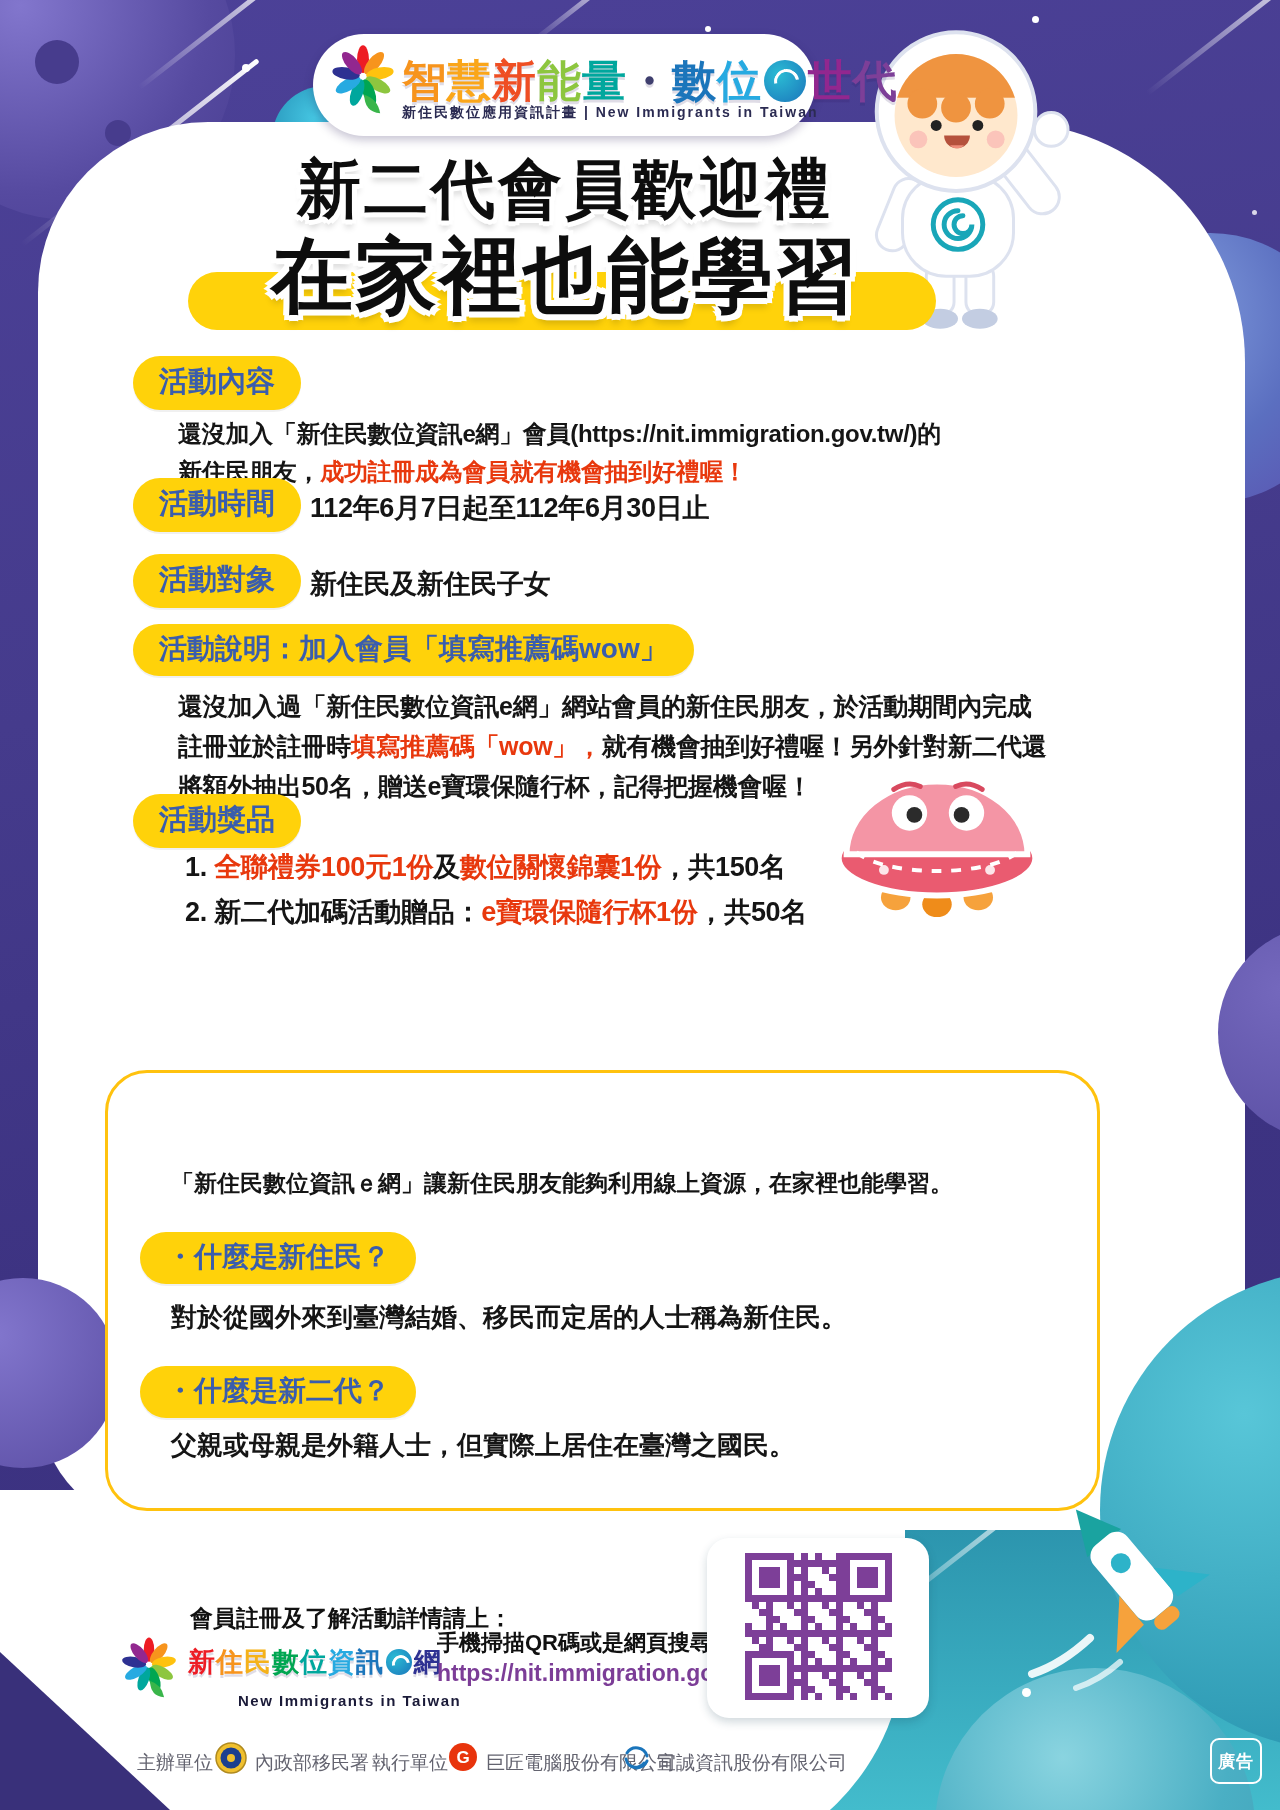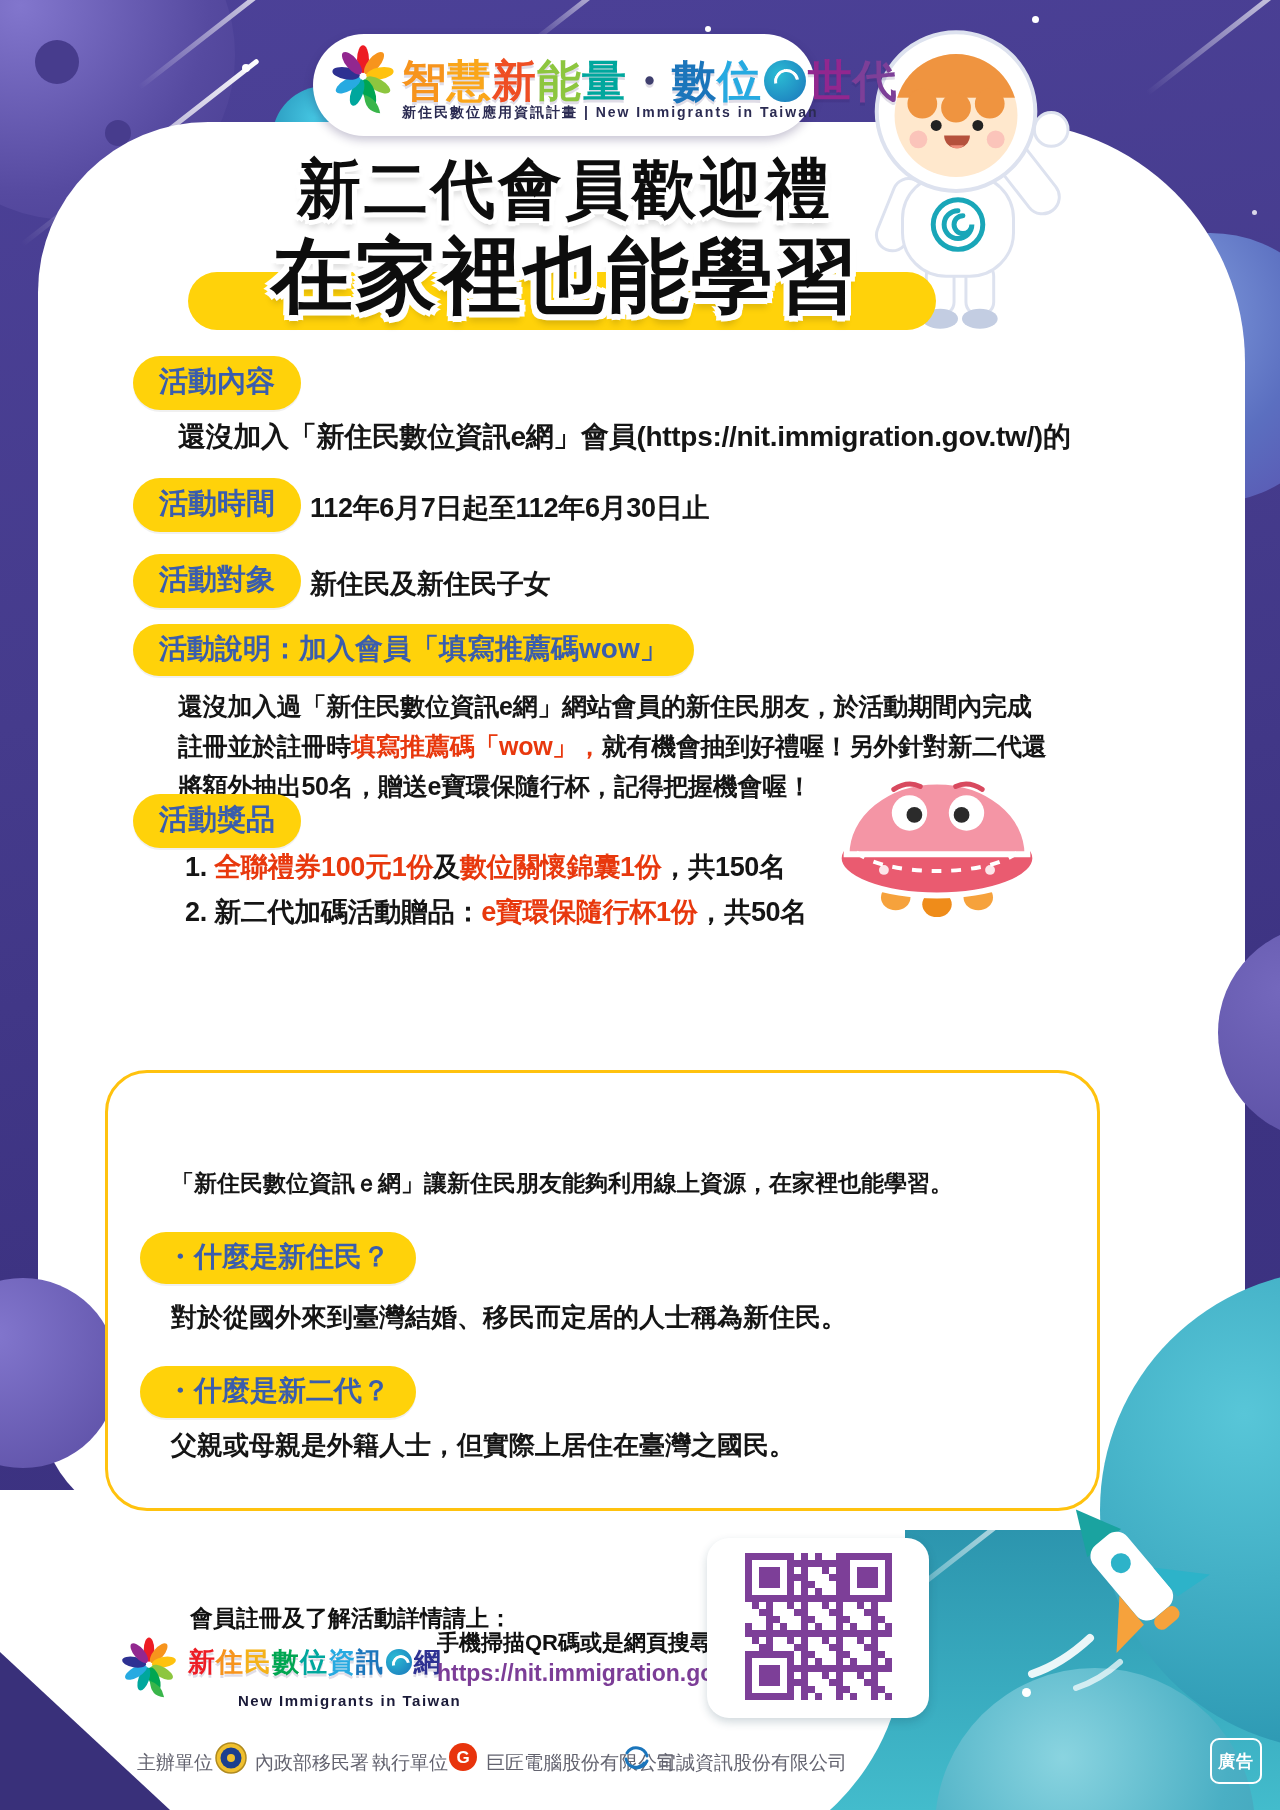--- a/index.html
+++ b/index.html
@@ -169,22 +169,23 @@
       <path d="M100 116 a13 13 0 0 0 26 0 z" fill="#b5513c"></path>
       <path d="M106 126 a8 6 0 0 0 14 0 z" fill="#ef8d7a"></path>
     </svg>
   </div>
 
   <div class="abs title1">新二代會員歡迎禮</div>
   <div class="abs title2-bar"></div>
   <div class="abs title2">在家裡也能學習</div>
 
   <div class="abs pill" style="left:133px;top:356px;">活動內容</div>
-  <div class="abs body-t" style="left:178px;top:415px;font-size:28px;">
+  <div class="abs body-t" style="left:178px;top:415px;font-size:24px;">
     <div>還沒加入「新住民數位資訊e網」會員(https://nit.immigration.gov.tw/)的</div>
+    <div><span>新住民朋友，</span><span class="red">成功註冊成為會員就有機會抽到好禮喔！</span></div>
   </div>
 
   <div class="abs pill" style="left:133px;top:478px;">活動時間</div>
   <div class="abs body-t val" style="left:310px;top:487px;">112年6月7日起至112年6月30日止</div>
 
   <div class="abs pill" style="left:133px;top:554px;">活動對象</div>
   <div class="abs pill" style="left:133px;top:624px;font-size:28px;">活動說明：加入會員「填寫推薦碼wow」</div>
 
   <div class="abs body-t val" style="left:310px;top:563px;">新住民及新住民子女</div>
   <div class="abs body-t" style="left:178px;top:686px;">

